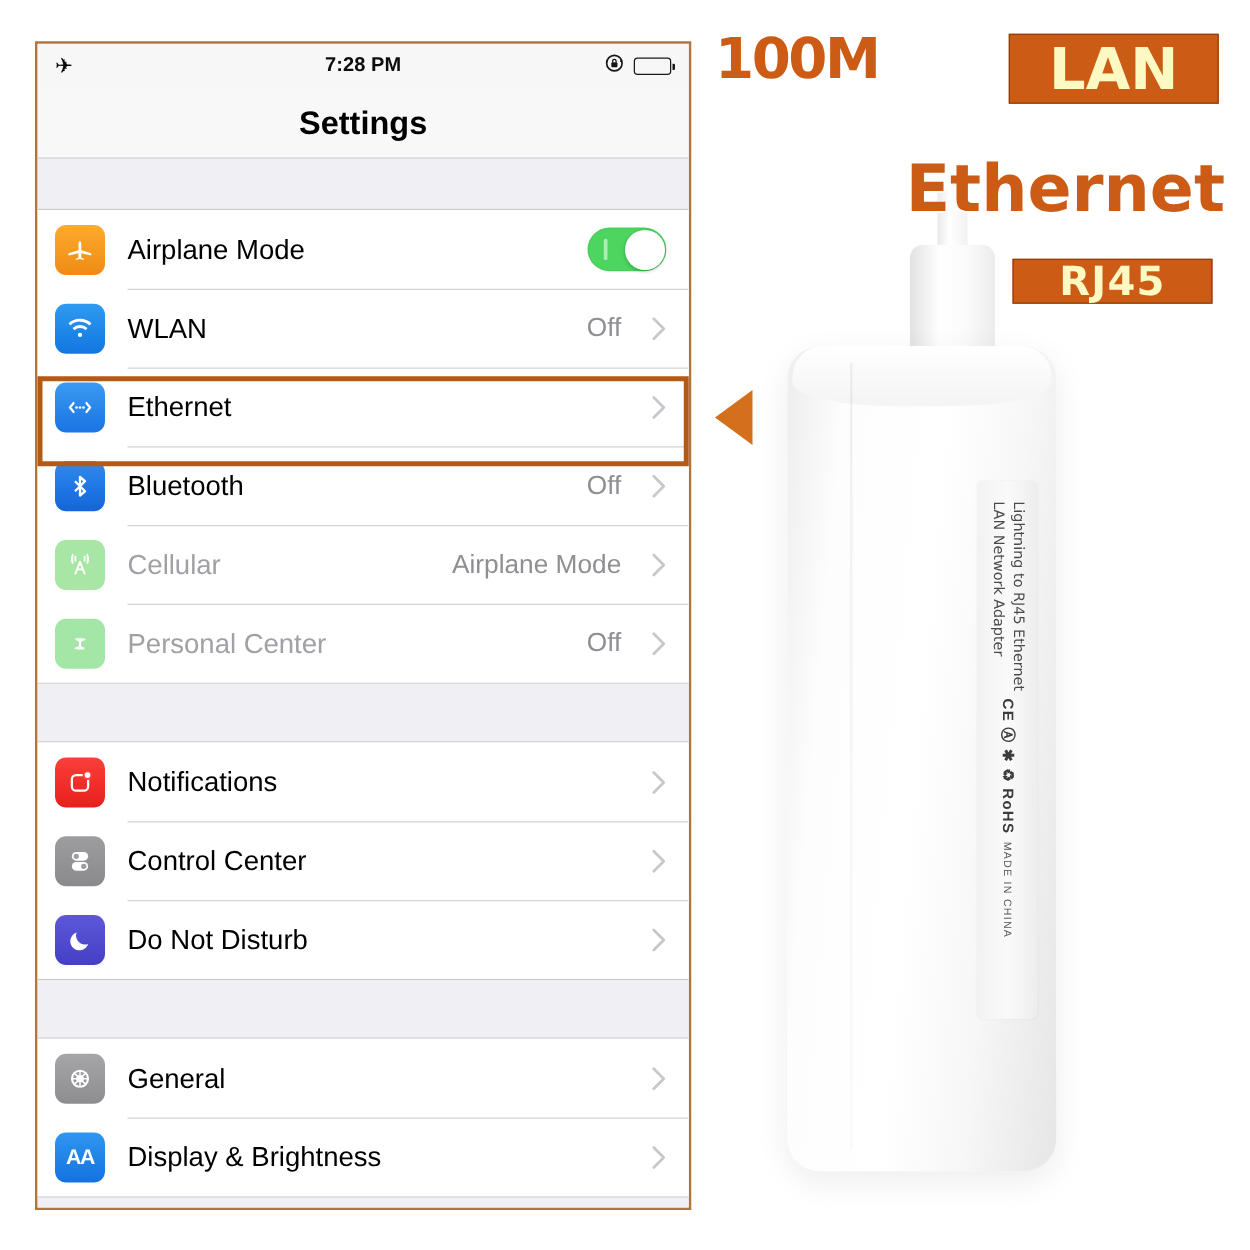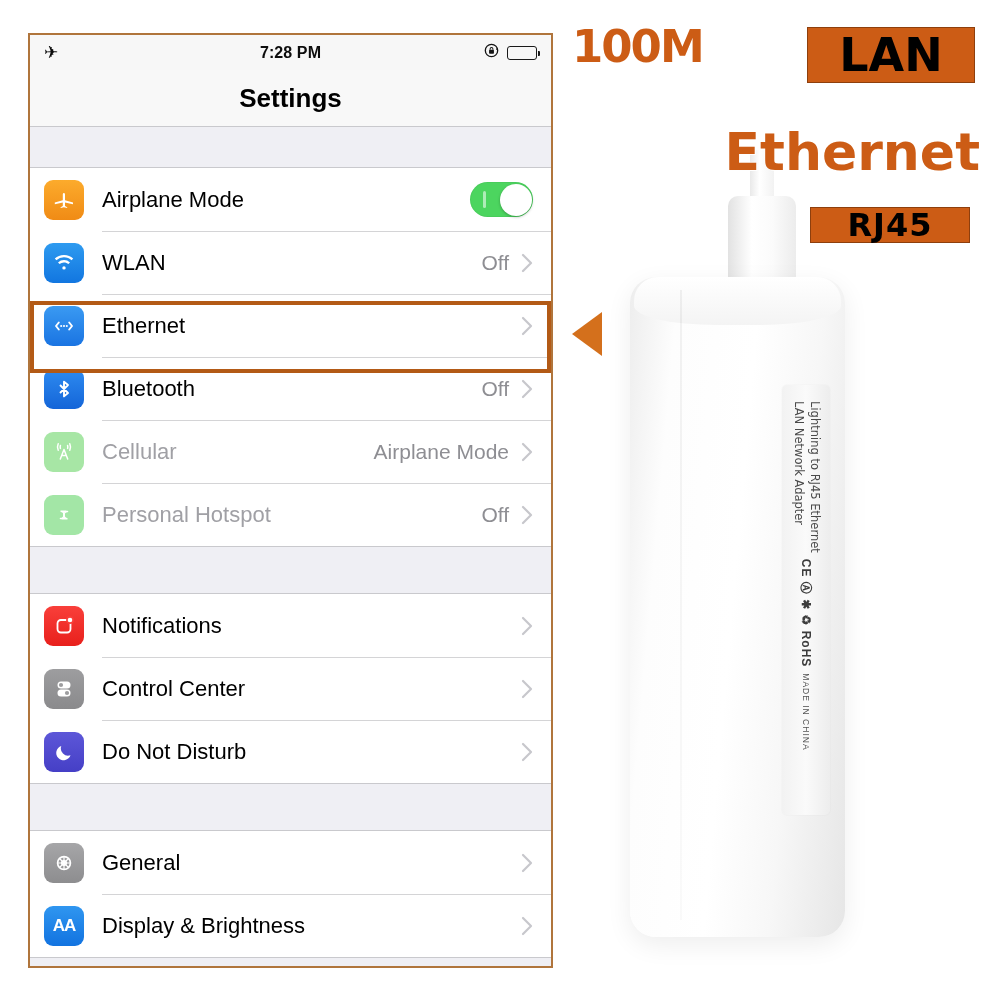--- a/index.html
+++ b/index.html
@@ -89,21 +89,21 @@
     display:flex;align-items:center;justify-content:center;
     color:#fff;
   }
   .row-label{
     flex:1;margin-left:18px;
     font-size:22px;color:#000;
     white-space:nowrap;
   }
   .row-label.dim{color:#a0a0a5;}
   .row-value{
-    font-size:21px;color:#8e8e93;margin-right:12px;white-space:nowrap;
+    font-size:21px;color:#8e8e93;margin-right:24px;white-space:nowrap;
   }
   .chev{
     margin-right:18px;color:#c7c7cc;
     font-size:0;line-height:0;
   }
   .chev svg{display:block;}
 
   
   .toggle{
     width:63px;height:35px;border-radius:18px;background:#4cd55f;
@@ -152,21 +152,21 @@
   .promo-100m{
     position:absolute;left:12px;top:24px;
     font-size:45px;font-weight:bold;
     color:#cc5c15;letter-spacing:-2px;
     line-height:1;
     font-family:"DejaVu Sans", sans-serif;
   }
   .badge{
     position:absolute;
     background:#cc5c15;
-    color:#000000;
+    color:#fef9c3;
     font-weight:bold;
     font-family:"DejaVu Sans", sans-serif;
     display:flex;align-items:center;justify-content:center;
     box-sizing:border-box;
   }
   #lan-badge{
     left:247px;top:27px;width:168px;height:56px;
     font-size:46px;letter-spacing:0px;
     border:1px solid #8e3f0d;
   }
@@ -357,21 +357,21 @@
         </span>
       </div>
 
       <div class="row">
         <span class="ico ic-hotspot">
           <svg width="26" height="26" viewBox="0 0 26 26" fill="none" stroke="#fff" stroke-width="1.6" stroke-linecap="round">
             <path d="M16.5 9.5a3.6 3.6 0 1 0 0 7.2h-5.5"></path>
             <path d="M9.5 16.5a3.6 3.6 0 1 0 0-7.2H15"></path>
           </svg>
         </span>
-        <span class="row-label dim">Personal Hotspot</span>
+        <span class="row-label dim">Personal Center</span>
         <span class="row-value">Off</span>
         <span class="chev">
           <svg width="12" height="20" viewBox="0 0 12 20">
               <path d="M2 2l8 8-8 8" fill="none" stroke="#c7c7cc" stroke-width="2.2" stroke-linecap="round" stroke-linejoin="round"></path>
             </svg>
         </span>
       </div>
     </div>
 
     <div class="sect-gap tall"></div>

